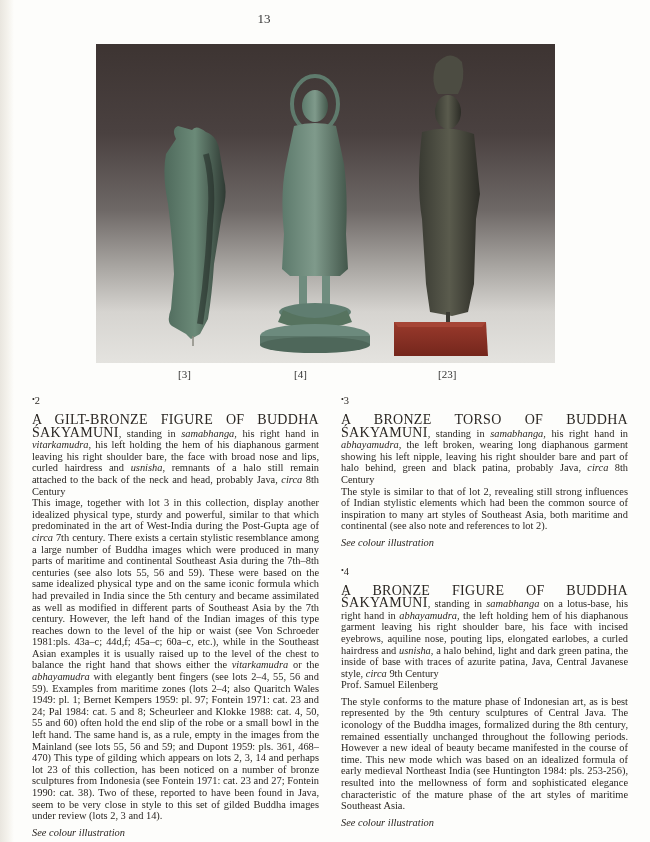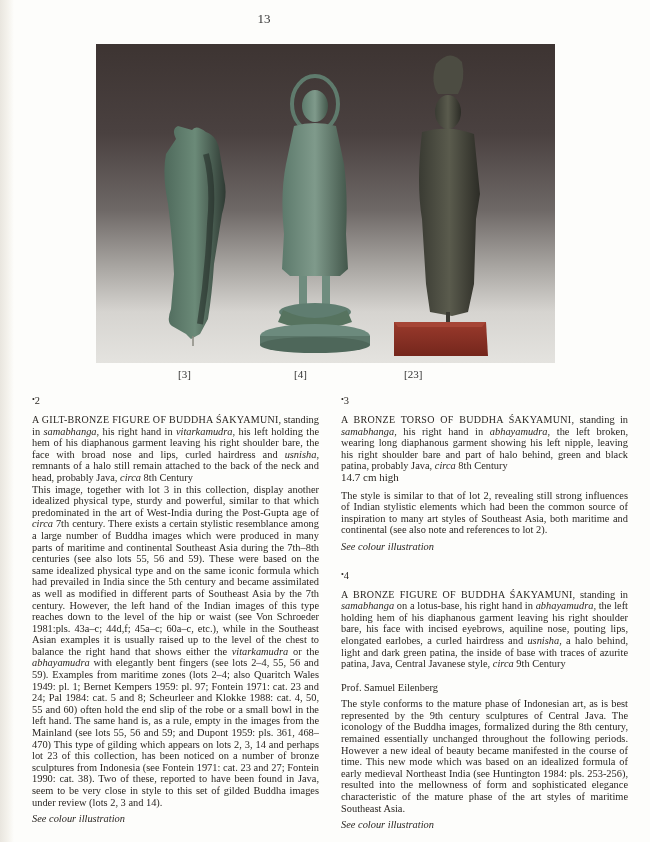--- a/index.html
+++ b/index.html
@@ -31,29 +31,29 @@
   .captions span { position: absolute; top: 0; }
   .col {
     position: absolute; top: 394px; width: 287px;
     font-size: 10.4px; line-height: 11.6px;
     text-align: justify; hyphens: auto;
   }
   .col.left { left: 32px; }
   .col.right { left: 341px; }
   .lot-no { font-size: 10.4px; margin-bottom: 8px; height: 12px; }
   .lot-no .star { font-size: 8px; vertical-align: 2px; }
-  .sc { font-variant: small-caps; font-size: 10px; letter-spacing: 0.3px; }
+  .sc { font-variant: small-caps; font-size: 14px; letter-spacing: 0.3px; }
   p { margin: 0; }
   .desc { margin-bottom: 0; }
   .height { margin-bottom: 6px; font-size: 11px; }
   .body { margin-bottom: 5px; }
   .see { font-style: italic; }
   .spacer { height: 16px; }
   .prov-label { font-variant: small-caps; font-size: 9.4px; letter-spacing: 0.4px; margin-top: 1px; }
-  .prov { margin-bottom: 5px; margin-top: 12px; }
+  .prov { margin-bottom: 5px; }
   i { }
 </style>
 </head>
 <body>
 
 <div class="spine"></div>
 
 <div class="page-number">13</div>
 
 <div class="photo">
@@ -106,35 +106,34 @@
       <rect x="350" y="268" width="4" height="20" fill="#3a3a33"></rect>
       <path d="M298 278 L390 278 L392 312 L298 312 Z" fill="url(#red)"></path>
       <path d="M298 278 L390 278 L386 283 L302 283 Z" fill="#a64536"></path>
     </g>
   </svg>
 </div>
 
 <div class="captions">
   <span style="left:178px">[3]</span>
   <span style="left:294px">[4]</span>
-  <span style="left:404px">[23]</span>
+  <span style="left:438px">[23]</span>
 </div>
 
 <div class="col left">
   <div class="lot-no"><span class="star">•</span><span>2</span></div>
   <p class="desc"><span class="sc">A GILT-BRONZE FIGURE OF BUDDHA ŚAKYAMUNI</span><span>, standing in </span><i>samabhanga</i><span>, his right hand in </span><i>vitarkamudra</i><span>, his left holding the hem of his diaphanous garment leaving his right shoulder bare, the face with broad nose and lips, curled hairdress and </span><i>usnisha</i><span>, remnants of a halo still remain attached to the back of the neck and head, probably Java, </span><i>circa</i><span> 8th Century</span></p>
   <p class="body"><span>This image, together with lot 3 in this collection, display another idealized physical type, sturdy and powerful, similar to that which predominated in the art of West-India during the Post-Gupta age of </span><i>circa</i><span> 7th century. There exists a certain stylistic resemblance among a large number of Buddha images which were produced in many parts of maritime and continental Southeast Asia during the 7th–8th centuries (see also lots 55, 56 and 59). These were based on the same idealized physical type and on the same iconic formula which had prevailed in India since the 5th century and became assimilated as well as modified in different parts of Southeast Asia by the 7th century. However, the left hand of the Indian images of this type reaches down to the level of the hip or waist (see Von Schroeder 1981:pls. 43a–c; 44d,f; 45a–c; 60a–c, etc.), while in the Southeast Asian examples it is usually raised up to the level of the chest to balance the right hand that shows either the </span><i>vitarkamudra</i><span> or the </span><i>abhayamudra</i><span> with elegantly bent fingers (see lots 2–4, 55, 56 and 59). Examples from maritime zones (lots 2–4; also Quaritch Wales 1949: pl. 1; Bernet Kempers 1959: pl. 97; Fontein 1971: cat. 23 and 24; Pal 1984: cat. 5 and 8; Scheurleer and Klokke 1988: cat. 4, 50, 55 and 60) often hold the end slip of the robe or a small bowl in the left hand. The same hand is, as a rule, empty in the images from the Mainland (see lots 55, 56 and 59; and Dupont 1959: pls. 361, 468–470) This type of gilding which appears on lots 2, 3, 14 and perhaps lot 23 of this collection, has been noticed on a number of bronze sculptures from Indonesia (see Fontein 1971: cat. 23 and 27; Fontein 1990: cat. 38). Two of these, reported to have been found in Java, seem to be very close in style to this set of gilded Buddha images under review (lots 2, 3 and 14).</span></p>
   <p class="see">See colour illustration</p>
 </div>
 
 <div class="col right">
   <div>
     <div class="lot-no"><span class="star">•</span><span>3</span></div>
     <p class="desc"><span class="sc">A BRONZE TORSO OF BUDDHA ŚAKYAMUNI</span><span>, standing in </span><i>samabhanga</i><span>, his right hand in </span><i>abhayamudra</i><span>, the left broken, wearing long diaphanous garment showing his left nipple, leaving his right shoulder bare and part of halo behind, green and black patina, probably Java, </span><i>circa</i><span> 8th Century</span></p>
-    <p class="height">14.7 cm high</p>
     <p class="body">The style is similar to that of lot 2, revealing still strong influences of Indian stylistic elements which had been the common source of inspiration to many art styles of Southeast Asia, both maritime and continental (see also note and references to lot 2).</p>
     <p class="see">See colour illustration</p>
   </div>
   <div class="spacer"></div>
   <div>
     <div class="lot-no"><span class="star">•</span><span>4</span></div>
     <p class="desc"><span class="sc">A BRONZE FIGURE OF BUDDHA ŚAKYAMUNI</span><span>, standing in </span><i>samabhanga</i><span> on a lotus-base, his right hand in </span><i>abhayamudra</i><span>, the left holding hem of his diaphanous garment leaving his right shoulder bare, his face with incised eyebrows, aquiline nose, pouting lips, elongated earlobes, a curled hairdress and </span><i>usnisha</i><span>, a halo behind, light and dark green patina, the inside of base with traces of azurite patina, Java, Central Javanese style, </span><i>circa</i><span> 9th Century</span></p>
     <p class="prov">Prof. Samuel Eilenberg</p>
     <p class="body">The style conforms to the mature phase of Indonesian art, as is best represented by the 9th century sculptures of Central Java. The iconology of the Buddha images, formalized during the 8th century, remained essentially unchanged throughout the following periods. However a new ideal of beauty became manifested in the course of time. This new mode which was based on an idealized formula of early medieval Northeast India (see Huntington 1984: pls. 253-256), resulted into the mellowness of form and sophisticated elegance characteristic of the mature phase of the art styles of maritime Southeast Asia.</p>
     <p class="see">See colour illustration</p>

